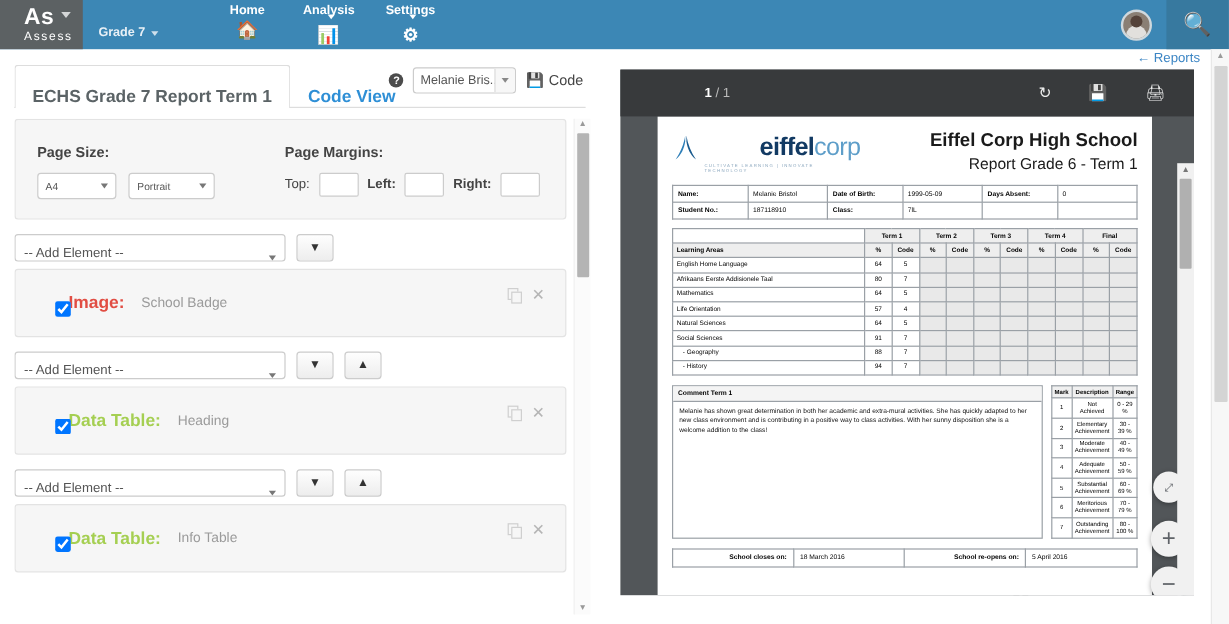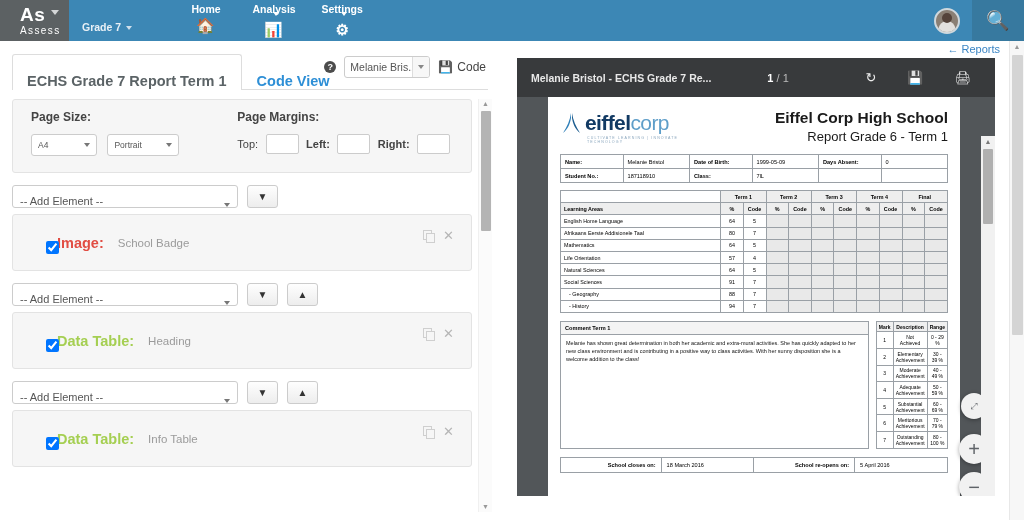--- a/index.html
+++ b/index.html
@@ -119,21 +119,21 @@
   .savebtn { display:flex; align-items:center; gap:4px; font-size:12px; color:#444; cursor:pointer; }
   .save-gl { font-size:12px; color:#333; }
 
   .scrollarea {
     position:absolute; left:12px; top:45px; width: 478px; height: 415px;
     overflow:hidden;
   }
   .scroll-inner { width: 460px; }
   .panel-box {
     background:#f6f6f6; border:1px solid #e3e3e3; border-radius:3px;
-    padding: 10px 18px 16px 18px; margin-bottom: 12px;
+    padding: 20px 18px 16px 18px; margin-bottom: 12px;
   }
   .pb-row { display:flex; }
   .pb-col { }
   .pb-label { font-size:12px; font-weight:bold; color:#444; margin-bottom:10px; }
   .mini-sel {
     height:22px; border:1px solid #ccc; border-radius:3px; background:#fff;
     font-size:8.5px; color:#555; display:inline-flex; align-items:center;
     padding-left:6px; position:relative; margin-right:6px; vertical-align: middle;
   }
   .mini-sel .cc { margin-left:auto; margin-right:6px; width:0;height:0;
@@ -206,21 +206,21 @@
 
   .pdfpage-area { position:relative; height: 399px; overflow:hidden; }
   .paper {
     position:absolute; left: 31px; top: 0; width: 412px; height: 399px;
     background:#fff; padding: 8px 12px 0 12px; overflow:hidden;
   }
 
   
   .rep-head { display:flex; align-items:flex-start; margin: 4px 0 10px 0; }
   .logo { width: 152px; position:relative; padding-top:2px; }
-  .logo-row { display:flex; align-items:center; }
+  .logo-row { display:flex; align-items:center;gap:48px; }
   .logo-mark { width:24px; height:24px; position:relative; margin-right:1px; }
   .logo-mark svg { display:block; }
   .logo-txt { font-size:21px; letter-spacing:-0.6px; line-height:22px; }
   .logo-txt b { color:#123a63; font-weight:bold; }
   .logo-txt span { color:#5e9ec9; }
   .logo-tag { font-size:3.6px; letter-spacing:1.1px; color:#8aa6bd; margin: 1px 0 0 27px; }
   .rep-title { margin-left:auto; text-align:right; }
   .rep-title h1 { margin:0; font-size:15.5px; color:#1a1a1a; font-weight:bold; }
   .rep-title h2 { margin:2px 0 0 0; font-size:13px; color:#1a1a1a; font-weight:normal; }
 
@@ -435,21 +435,20 @@
 
   <div class="pscroll">
     <div class="ar">▲</div>
     <div class="thumb"></div>
     <div class="ar" style="position:absolute;bottom:0;left:0;right:0;">▼</div>
   </div>
 </div>
 
 <div class="pdfwrap">
   <div class="pdfbar">
-    <span class="pdftitle">Melanie Bristol - ECHS Grade 7 Re...</span>
     <span class="pdfpage">
       <span class="cur">1</span>
       <span class="tot">/</span>
       <span class="tot">1</span>
     </span>
     <span class="pdfbar-icons">
       <span>↻</span>
       <span>💾</span>
       <span>🖨</span>
     </span>

